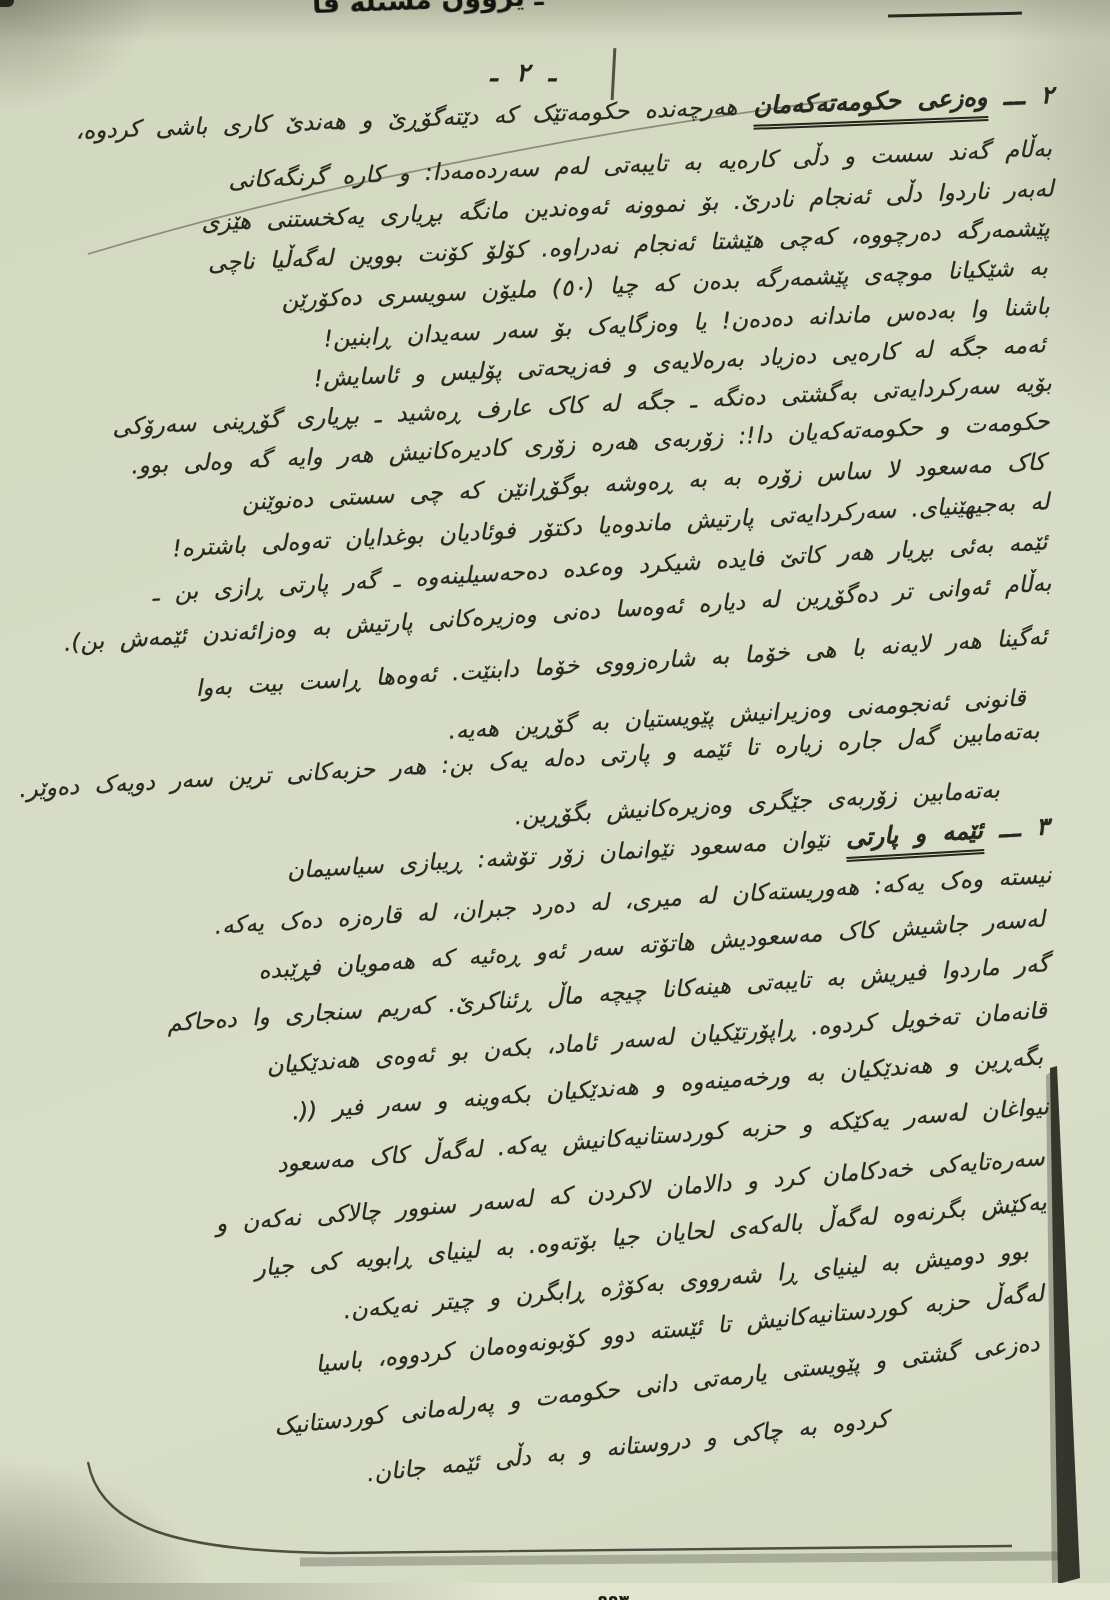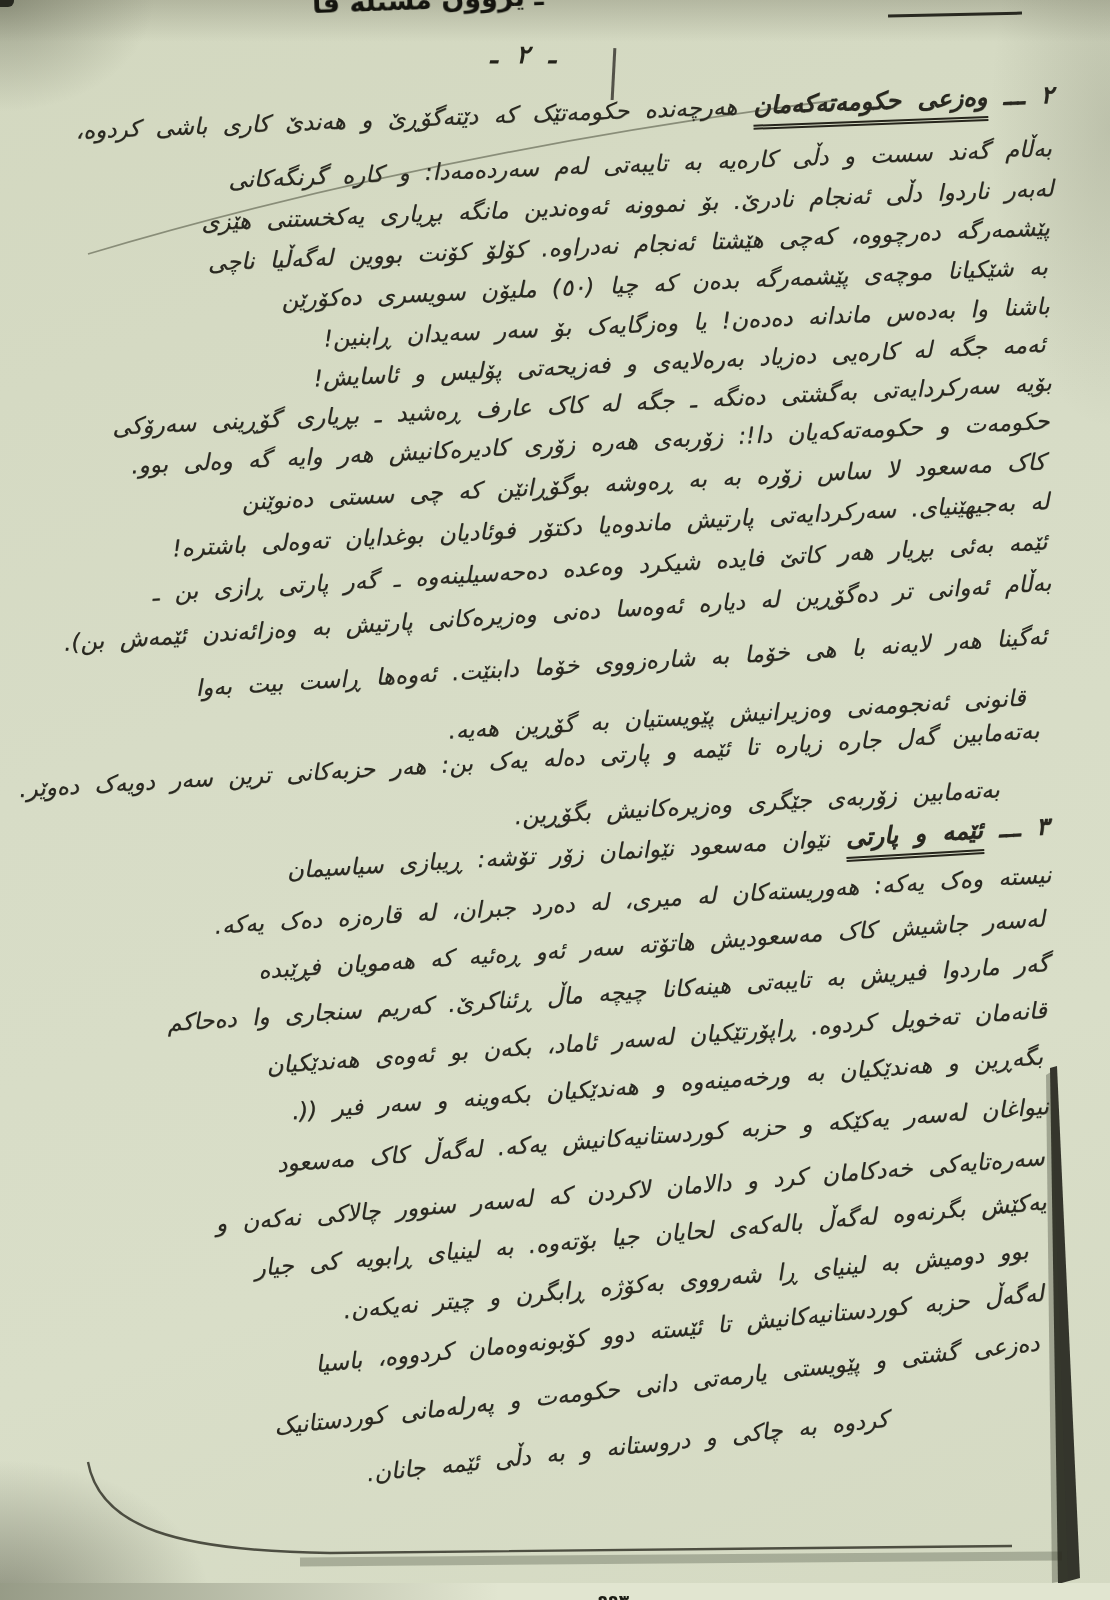--- a/index.html
+++ b/index.html
@@ -29,21 +29,21 @@
   .corner-mark{
     position:absolute; top:0; left:0; width:14px; height:7px;
     background:#15150f; border-radius:0 0 6px 0; opacity:.85;
   }
   
   .top-rule{
     position:absolute; top:13px; left:888px; width:134px; height:0;
     border-top:3.5px solid #181812; transform:rotate(-1.2deg); opacity:.9;
   }
   .page-num{
-    position:absolute; top:40px; left:428px; width:190px;
+    position:absolute; top:58px; left:428px; width:190px;
     text-align:center; font-size:25px; font-weight:bold;
     font-style:italic; direction:rtl; color:#24231a;
     word-spacing:10px;
   }
   .pen-tick{
     position:absolute; top:48px; left:612px; width:2.5px; height:52px;
     background:#32302a; transform:rotate(3deg); opacity:.8;
   }
   svg.marks{position:absolute; inset:0; pointer-events:none;}
   

